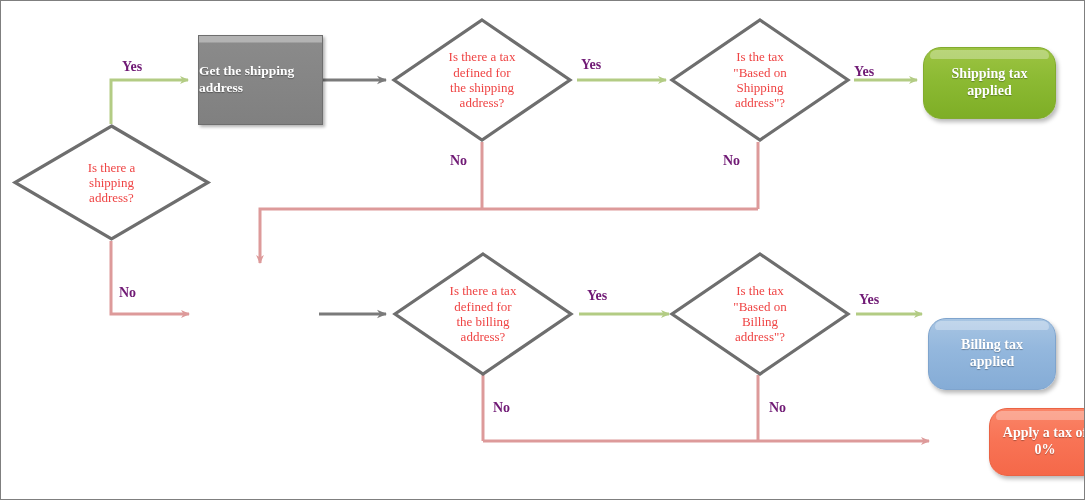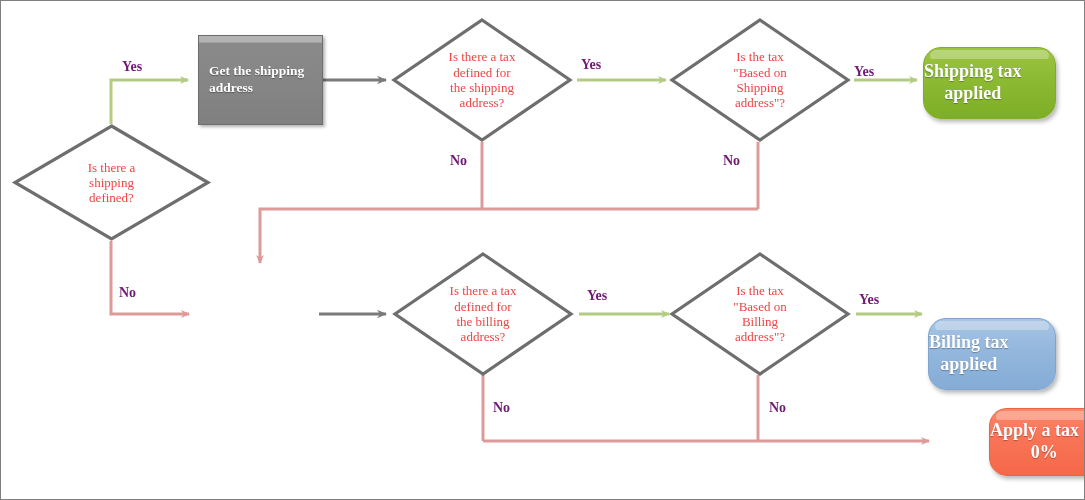--- a/index.html
+++ b/index.html
@@ -34,21 +34,21 @@
                 #b3b3b3 0px, #b3b3b3 6px,
                 #8a8a8a 7px, #808080 100%);
     border: 1px solid #6e6e6e;
     box-shadow: 2px 2px 3px rgba(0,0,0,0.30);
     display: flex;
     align-items: center;
     color: #ffffff;
     font-weight: bold;
     font-size: 13.5px;
     line-height: 1.25;
-    padding: 0 10px;
+    padding: 0 0;
     text-shadow: 0 1px 1px rgba(0,0,0,0.35);
   }
 
   
   .decision {
     position: absolute;
   }
   .decision svg {
     position: absolute;
     left: 0; top: 0;
@@ -71,24 +71,25 @@
     pointer-events: none;
   }
 
   
   .term {
     position: absolute;
     box-sizing: border-box;
     border-radius: 18px;
     display: flex;
     align-items: center;
+    justify-content: center;
     text-align: center;
     color: #ffffff;
     font-weight: bold;
-    font-size: 18px;
+    font-size: 14px;
     line-height: 1.2;
     white-space: pre-line;
     box-shadow: 2px 3px 4px rgba(0,0,0,0.28);
     text-shadow: 0 1px 1px rgba(0,0,0,0.30);
   }
   .term.green {
     background: linear-gradient(to bottom, #9dc443 0%, #8cba33 45%, #7eae26 100%);
     border: 1px solid #82ab2e;
   }
   .term.blue {
@@ -165,21 +166,21 @@
 
     <path d="M482,440 L928,440" fill="none" stroke="#dd9a9a" stroke-width="3" marker-end="url(#arrow-red)"></path>
   </svg>
 
   <div class="decision" style="left:12px; top:123px; width:197px; height:117px;">
     <svg width="197" height="117" viewBox="0 0 197 117">
       <polygon points="98.5,2 195,58.5 98.5,115 2,58.5" fill="#ffffff" stroke="#6e6e6e" stroke-width="3.2" stroke-linejoin="miter"></polygon>
     </svg>
     <div class="dlabel">Is there a
 shipping
-defined?</div>
+address?</div>
   </div>
 
   <div class="proc" style="left:197px; top:34px; width:125px; height:90px;">
     <span>Get the shipping address</span>
   </div>
 
   <div class="decision" style="left:391px; top:17px; width:180px; height:124px;">
     <svg width="180" height="124" viewBox="0 0 180 124">
       <polygon points="90,2 178,62 90,122 2,62" fill="#ffffff" stroke="#6e6e6e" stroke-width="3.2" stroke-linejoin="miter"></polygon>
     </svg>

